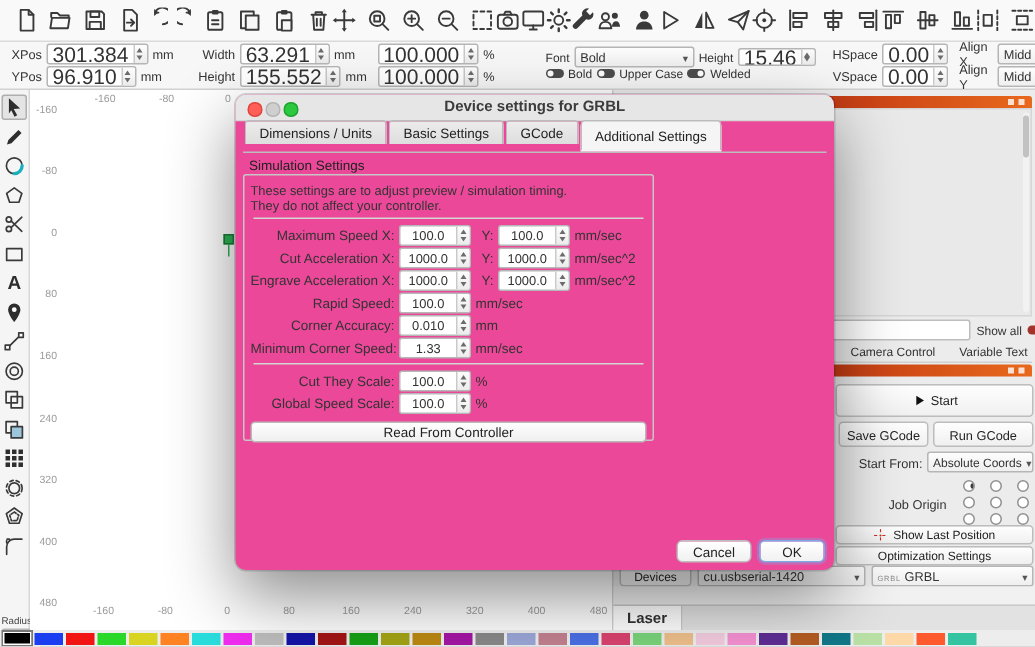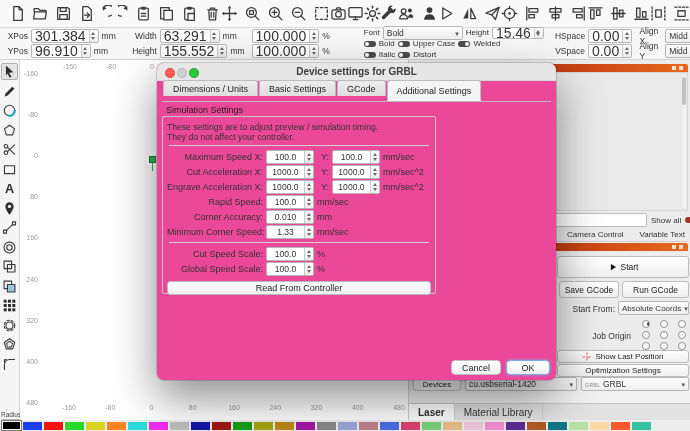--- a/index.html
+++ b/index.html
@@ -466,26 +466,20 @@
           </span>
       </div>
       <div class="frow2">
         <span class="tgl"></span>
           <span>Bold</span>
         <span class="tgl"></span>
           <span>Upper Case</span>
         <span class="tgl on"></span>
           <span>Welded</span>
       </div>
-      <div class="frow2">
-        <span class="tgl"></span>
-          <span>Italic</span>
-        <span class="tgl"></span>
-          <span>Distort</span>
-      </div>
     </div>
     <div class="col2" style="margin-left:4px">
       <div class="frow">
         <span class="plab" style="min-width:30px">HSpace</span>
         <span class="spin">
             <span class="sval" style="min-width:26px">0.00</span>
             <span class="st"></span>
           </span>
       </div>
       <div class="frow">
@@ -722,21 +716,20 @@
         <span>cu.usbserial-1420</span>
         <span class="caret"></span>
       </span>
     <span class="sel grblsel">
         <span><span class="grbllogo">GRBL</span> <span>GRBL</span></span>
         <span class="caret"></span>
       </span>
     <div class="bottomstrip"></div>
     <div class="btabs">
         <span class="btab active">Laser</span>
-        <span class="btab">Material Library</span>
       </div>
   </div>
 
   <div class="palette">
       <span class="swatch selected" style="background: rgb(0, 0, 0);"></span>
       <span class="swatch" style="background: rgb(26, 62, 240);"></span>
       <span class="swatch" style="background: rgb(242, 19, 19);"></span>
       <span class="swatch" style="background: rgb(41, 216, 41);"></span>
       <span class="swatch" style="background: rgb(217, 212, 33);"></span>
       <span class="swatch" style="background: rgb(255, 131, 35);"></span>
@@ -844,21 +837,21 @@
       <div class="drow single">
         <span class="dlabel">Minimum Corner Speed:</span>
         <span class="dspin">
             <span class="dval">1.33</span>
             <span class="st"></span>
           </span>
         <span class="dunit">mm/sec</span>
       </div>
       <div class="dsep"></div>
       <div class="drow single">
-        <span class="dlabel">Cut Speed Scale:</span>
+        <span class="dlabel">Cut They Scale:</span>
         <span class="dspin">
             <span class="dval">100.0</span>
             <span class="st"></span>
           </span>
         <span class="dunit">%</span>
       </div>
       <div class="drow single">
         <span class="dlabel">Global Speed Scale:</span>
         <span class="dspin">
             <span class="dval">100.0</span>

